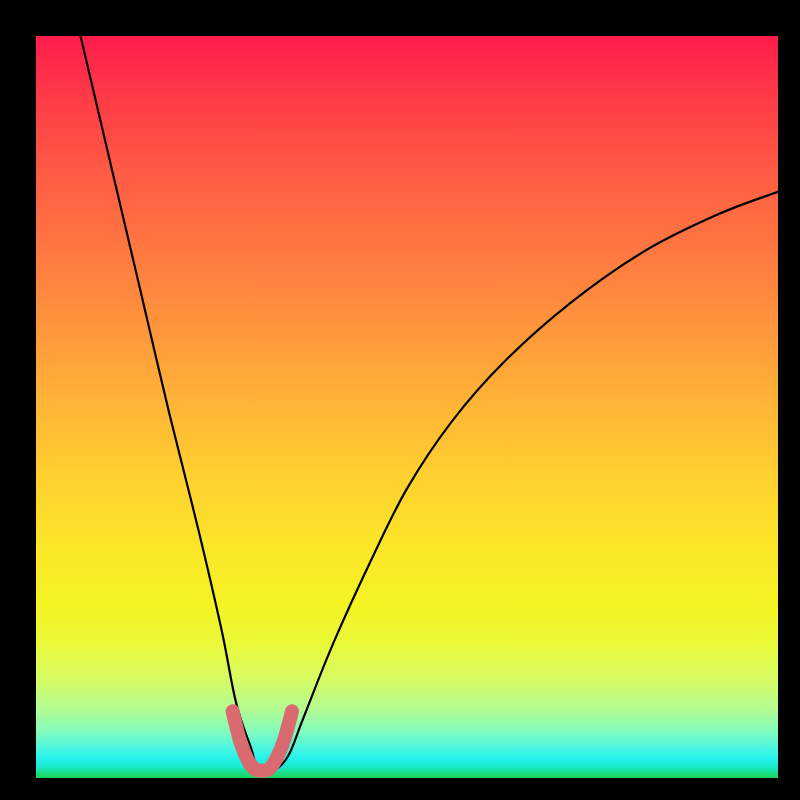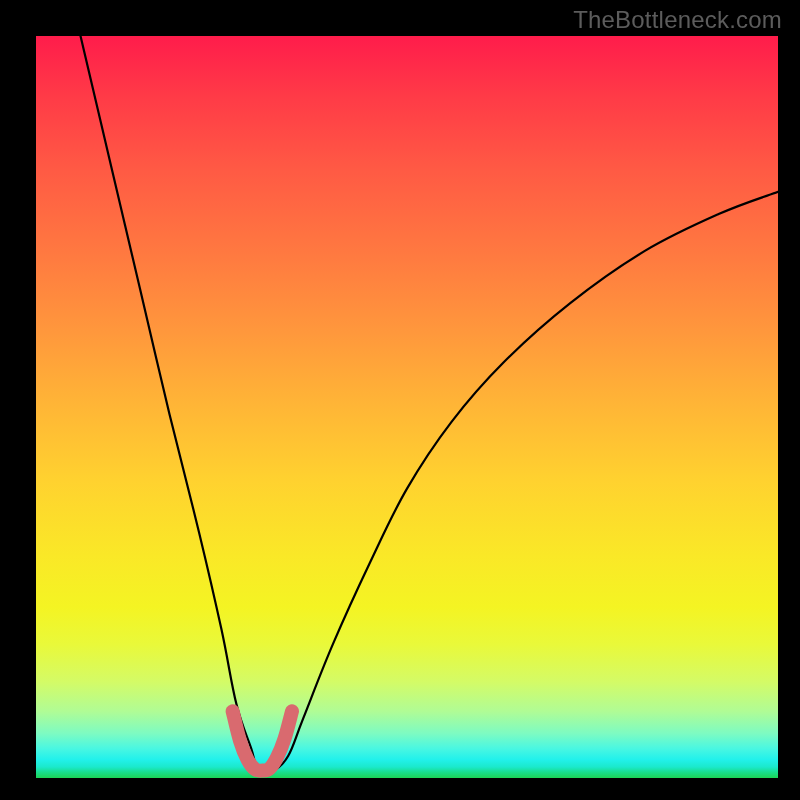--- a/index.html
+++ b/index.html
@@ -72,21 +72,20 @@
     width: 100%;
     height: 100%;
     overflow: visible;
   }
 </style>
 </head>
 <body>
 
 <div class="frame">
 
-  <div class="watermark">TheBottleneck.com</div>
 
   <div class="plot-area">
     <div class="gradient-bg"></div>
 
     <svg class="curve-layer" viewBox="0 0 742 742" preserveAspectRatio="none">
       <path fill="none" stroke="#000" stroke-width="2.2" stroke-linecap="round" id="curve-path" d="M 44.519999999999996 0 C 49.862399999999994 22.705199999999998, 63.5152 80.72959999999999, 74.2 126.13999999999999 C 84.88480000000001 171.55039999999997, 93.19520000000001 206.86959999999996, 103.88000000000001 252.27999999999997 C 114.5648 297.69039999999995, 122.8752 334.34520000000003, 133.56 378.42 C 144.2448 422.4948, 153.8908 458.4076, 163.24 497.14 C 172.5892 535.8724, 178.822 562.8812, 185.5 593.6 C 192.178 624.3188, 194.9976 646.4304, 200.34 667.8 C 205.6824 689.1696, 211.17319999999998 700.2996, 215.17999999999998 712.32 C 219.18679999999998 724.3404, 218.5932 730.5732, 222.6 734.58 C 226.6068 738.5868, 232.0976 737.2512, 237.44 734.58 C 242.7824 731.9088, 246.93760000000003 729.0892, 252.28000000000003 719.74 C 257.6224 710.3908, 259.1064 702.674, 267.12 682.64 C 275.1336 662.606, 284.7796 636.4876, 296.8 608.44 C 308.8204 580.3924000000001, 320.54400000000004 554.8676, 333.90000000000003 526.82 C 347.25600000000003 498.77240000000006, 356.3084 477.9964, 371 452.62 C 385.6916 427.2436, 398.15720000000005 408.5452, 415.52000000000004 385.84000000000003 C 432.88280000000003 363.13480000000004, 446.0904 347.84959999999995, 467.46 326.47999999999996 C 488.82959999999997 305.11039999999997, 508.8636 287.154, 534.24 267.12 C 559.6164 247.086, 581.728 231.20720000000006, 608.4399999999999 215.18000000000006 C 635.1519999999999 199.15280000000007, 658.5992 188.76480000000006, 682.64 178.08000000000004 C 706.6808 167.39520000000002, 731.3152 159.82679999999996, 742 155.81999999999994"></path>
       <path fill="none" stroke="#d96a6f" stroke-width="14" stroke-linecap="round" stroke-linejoin="round" id="highlight-path" d="M 196.63000000000002 675.22 C 197.96560000000002 680.5624, 201.3788 696.2185999999999, 204.05 704.9 C 206.7212 713.5814, 208.79879999999997 718.37472, 211.46999999999997 723.45 C 214.14119999999997 728.5252800000001, 216.2188 731.0926, 218.89 733.096 C 221.56119999999999 735.0994000000001, 223.6388 734.71356, 226.31 734.58 C 228.9812 734.44644, 231.0588 734.7580800000001, 233.73 732.354 C 236.4012 729.94992, 238.4788 726.5664, 241.15 721.224 C 243.8212 715.8816, 245.89880000000002 710.95472, 248.57000000000002 702.674 C 251.24120000000002 694.39328, 254.65439999999998 680.1617200000001, 255.98999999999998 675.22"></path>
     </svg>
   </div>
 

